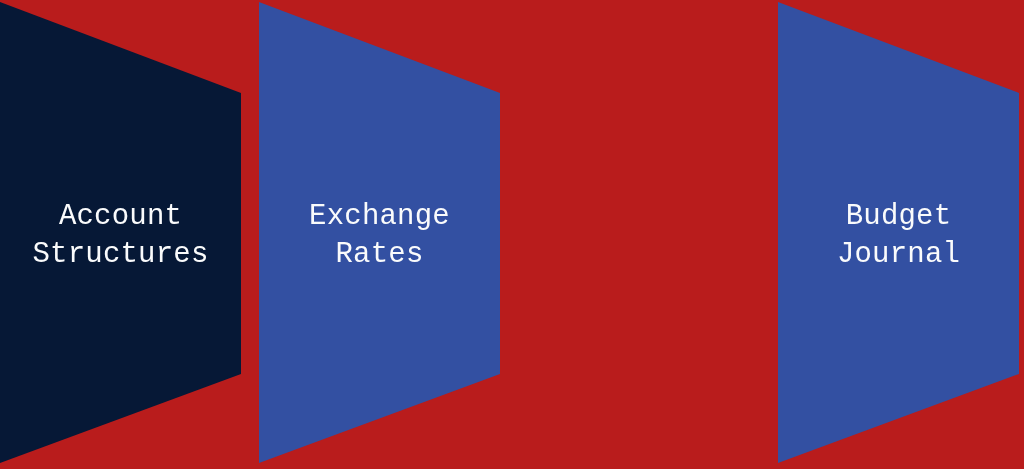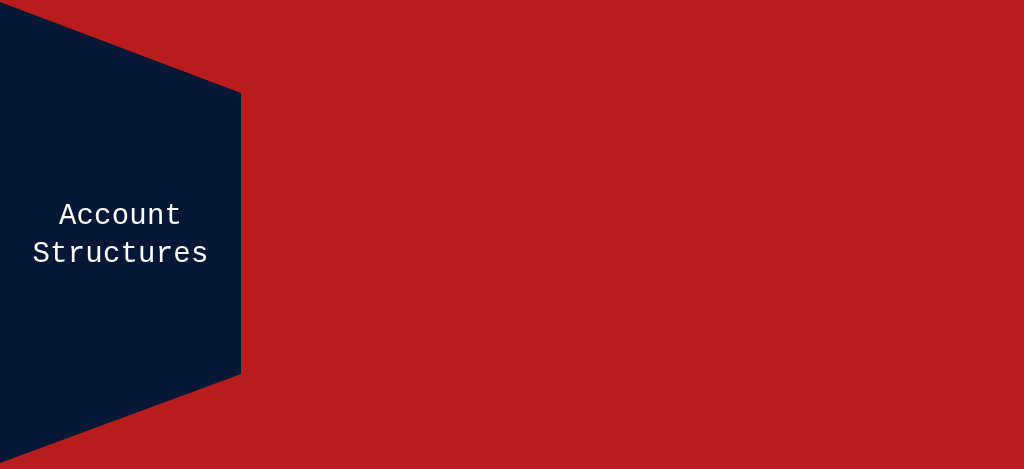--- a/index.html
+++ b/index.html
@@ -42,16 +42,23 @@
 </head>
 <body>
 
 <div class="canvas">
 
   <div class="step step-1" style="background: rgb(6, 24, 54);">
     <div class="step-label" style="color: rgb(250, 251, 252);">Account
 Structures</div>
   </div>
 
+  <div class="step step-2" style="background: rgb(51, 80, 162);">
+    <div class="step-label" style="color: rgb(250, 251, 252);">Exchange
+Rates</div>
+  </div>
 
 
+  <div class="step step-4" style="background: rgb(51, 80, 162);">
+    <div class="step-label" style="color: rgb(250, 251, 252);">Budget Journal</div>
+  </div>
 
 </div>
 
 </body></html>

